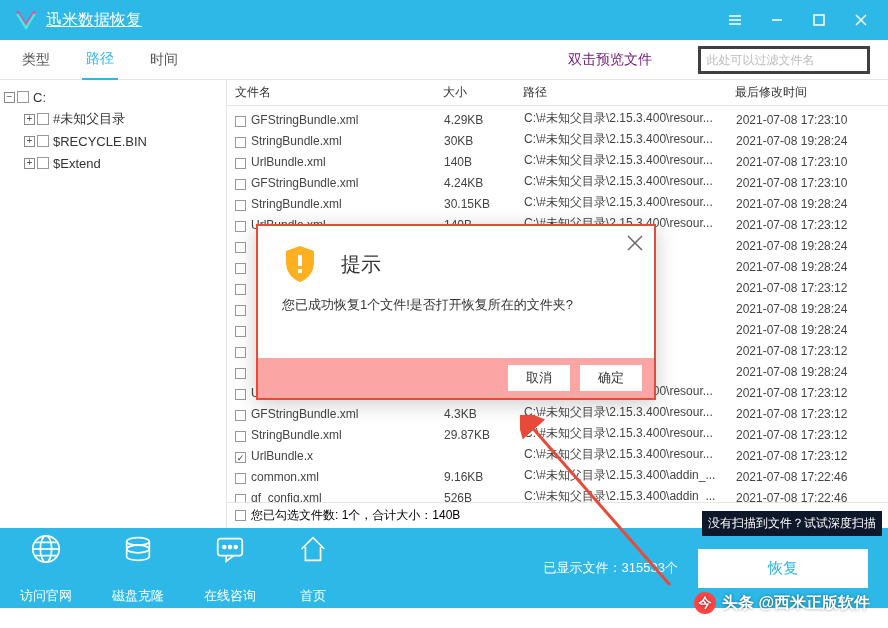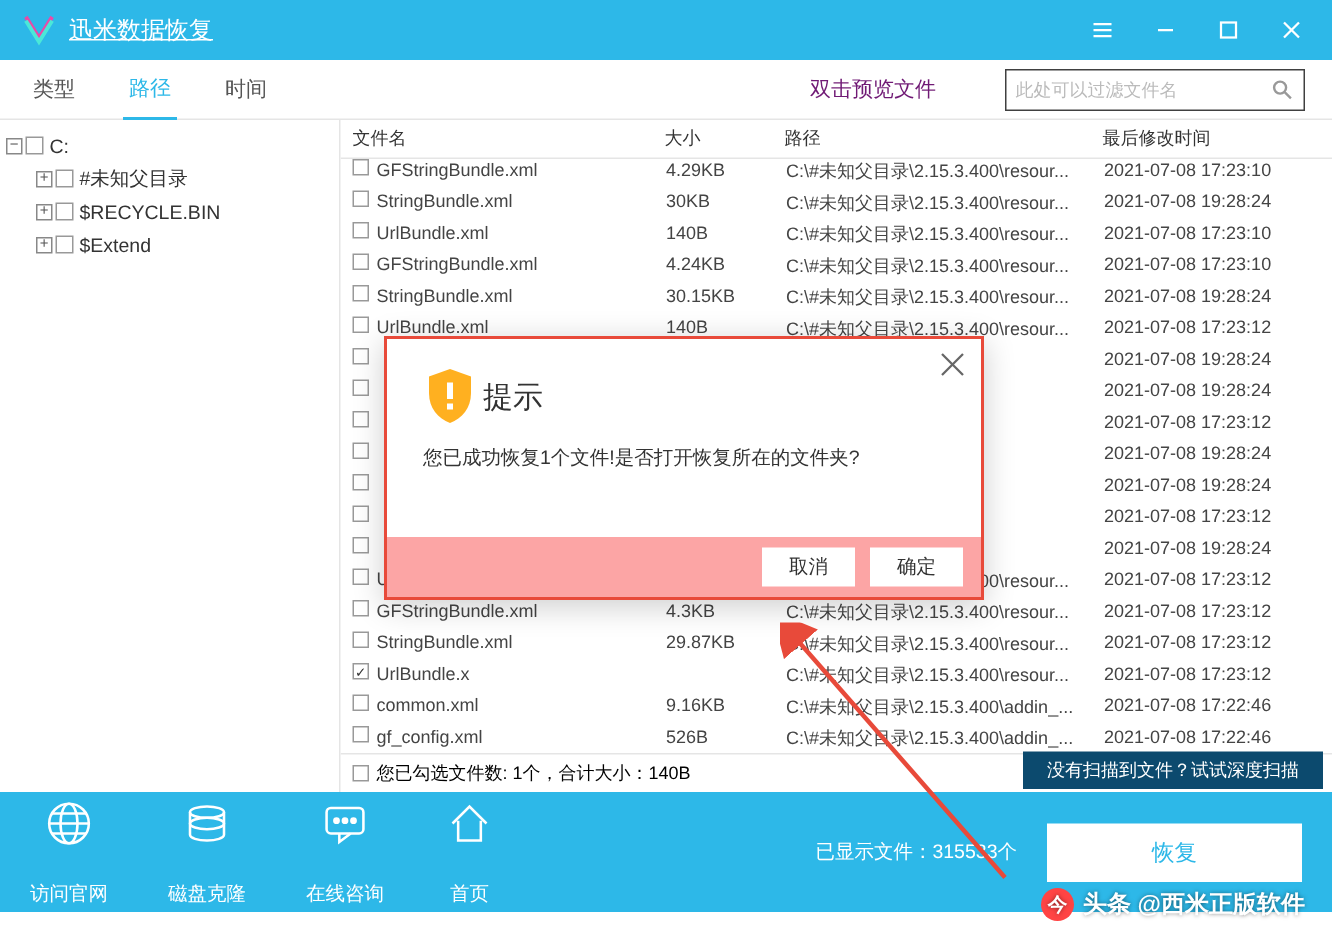--- a/index.html
+++ b/index.html
@@ -8,57 +8,57 @@
 .logo { width: 28px; height: 28px; margin: 0 6px; position: relative; }
 .logo svg { width: 100%; height: 100%; }
 .app-title { color: #fff; font-size: 16px; flex: 1; text-decoration: underline; }
 .win-controls { display: flex; gap: 0; }
 .win-btn { width: 42px; height: 40px; display: flex; align-items: center; justify-content: center; color: #fff; cursor: pointer; }
 .win-btn svg { width: 16px; height: 16px; stroke: #fff; fill: none; stroke-width: 1.5; }
 .tabs-row { height: 40px; display: flex; align-items: center; padding: 0 18px; border-bottom: 1px solid #e5e5e5; gap: 28px; }
 .tab { font-size: 14px; color: #555; cursor: pointer; padding: 10px 4px; }
 .tab.active { color: #2db8e8; border-bottom: 2px solid #2db8e8; }
 .preview-hint { font-size: 14px; color: #701a75; margin-left: auto; margin-right: 18px; }
-.search-box { display: flex; align-items: center; border: 1px solid #404040; height: 28px; width: 200px; padding: 0 6px; justify-content: center; }
+.search-box { display: flex; align-items: center; border: 3px solid #404040; height: 28px; width: 172px; padding: 0 6px; justify-content: center; }
 .search-box input { border: none; outline: none; font-size: 12px; flex: 1; color: #555; }
 .search-box input::placeholder { color: #bbb; }
 .search-box svg { width: 16px; height: 16px; stroke: #999; fill: none; stroke-width: 2; }
 .content { display: flex; height: 448px; }
 .tree { width: 227px; border-right: 1px solid #e5e5e5; padding: 6px 4px; font-size: 13px; overflow: auto; }
 .tree-node { display: flex; align-items: center; height: 22px; gap: 2px; cursor: pointer; }
 .tree-toggle { width: 11px; height: 11px; border: 1px solid #888; display:flex; align-items:center; justify-content:center; font-size:10px; line-height:1; color:#555; }
 .tree-cb { width: 12px; height: 12px; border: 1px solid #999; }
 .tree-label { margin-left: 2px; color: #333; }
 .tree-children { padding-left: 20px; }
 .table { flex: 1; display: flex; flex-direction: column; overflow: hidden; }
 .thead { display: flex; height: 26px; align-items: center; font-size: 12px; color: #333; border-bottom: 1px solid #e5e5e5; }
 .col-name { width: 216px; padding-left: 8px; }
 .col-size { width: 80px; }
 .col-path { width: 212px; }
 .col-date { flex: 1; }
 .tbody { flex: 1; overflow: hidden; }
-.trow { display: flex; height: 21px; align-items: flex-start; font-size: 12px; color: #444; }
+.trow { display: flex; height: 21px; align-items: flex-end; font-size: 12px; color: #444; }
 .fcb { width: 11px; height: 11px; border: 1px solid #999; margin: 0 5px 0 8px; flex-shrink: 0; display:flex; align-items:center; justify-content:center; }
 .fcb.checked::after { content:'✓'; font-size:9px; color:#333; }
 .fn { width: 193px; white-space: nowrap; overflow: hidden; text-overflow: ellipsis; }
 .fs { width: 80px; }
 .fp { width: 212px; white-space: nowrap; overflow: hidden; text-overflow: ellipsis; }
 .fd { flex: 1; }
 .summary-row { border-top: 1px solid #e5e5e5; height: 26px; display:flex; align-items:center; font-size:12px; }
 .summary-row .fcb { margin-left: 8px; }
-.deep-scan { position: absolute; right: 6px; bottom: 102px; background:#0c4a6e; color:#fff; font-size:12px; padding:4px 16px; cursor:pointer; }
+.deep-scan { position: absolute; right: 6px; bottom: 92px; background:#0f172a; color:#fff; font-size:12px; padding:4px 6px; cursor:pointer; }
 .footer { height: 80px; background: #2db8e8; display: flex; align-items: center; padding: 0 20px; gap: 40px; }
 .fbtn { display:flex; flex-direction:column; align-items:center; gap:21px; color:#fff; font-size:13px; cursor:pointer; }
 .fbtn svg { width: 34px; height: 34px; stroke:#fff; fill:none; stroke-width:1.8; }
 .footer-right { margin-left:auto; display:flex; align-items:center; gap:20px; color:#fff; font-size:13px; }
 .recover-btn { background:#fff; color:#2db8e8; padding:10px 70px; font-size:15px; cursor:pointer; }
 .dialog { position:absolute; left:256px; top:224px; width:400px; height:176px; background:#fff; border:2px solid #e84a3a; box-shadow:0 4px 20px rgba(0,0,0,0.2); z-index:10; }
 .dialog-close { position:absolute; right:10px; top:8px; cursor:pointer; }
 .dialog-close svg { width:18px; height:18px; stroke:#666; stroke-width:1.5; fill:none; }
-.dialog-head { display:flex; align-items:center; padding:18px 24px 12px; gap:4px; }
+.dialog-head { display:flex; align-items:center; padding:18px 24px 12px; gap:23px; }
 .shield { width:36px; height:40px; }
 .dialog-title { font-size:20px; color:#333; }
 .dialog-msg { font-size:13px; color:#333; padding:0 24px; }
 .dialog-ftr { position:absolute; bottom:0; left:0; right:0; height:40px; background:#fca5a5; display:flex; justify-content:flex-end; align-items:center; padding:0 12px; gap:10px; }
 .dlg-btn { background:#fff; color:#333; font-size:13px; padding:4px 18px; cursor:pointer; }
 .arrow { position:absolute; left:520px; top:415px; z-index:11; pointer-events:none; }
 .watermark { position:absolute; right:18px; bottom:14px; font-size:16px; color:#fff; font-weight:bold; z-index:20; text-shadow:0 0 3px rgba(0,0,0,0.5); display:flex; align-items:center; gap:6px; }
 .watermark-icon { width:22px; height:22px; border-radius:50%; background:#ff4444; color:#fff; display:flex; align-items:center; justify-content:center; font-size:13px; }
 </style>
 </head>

